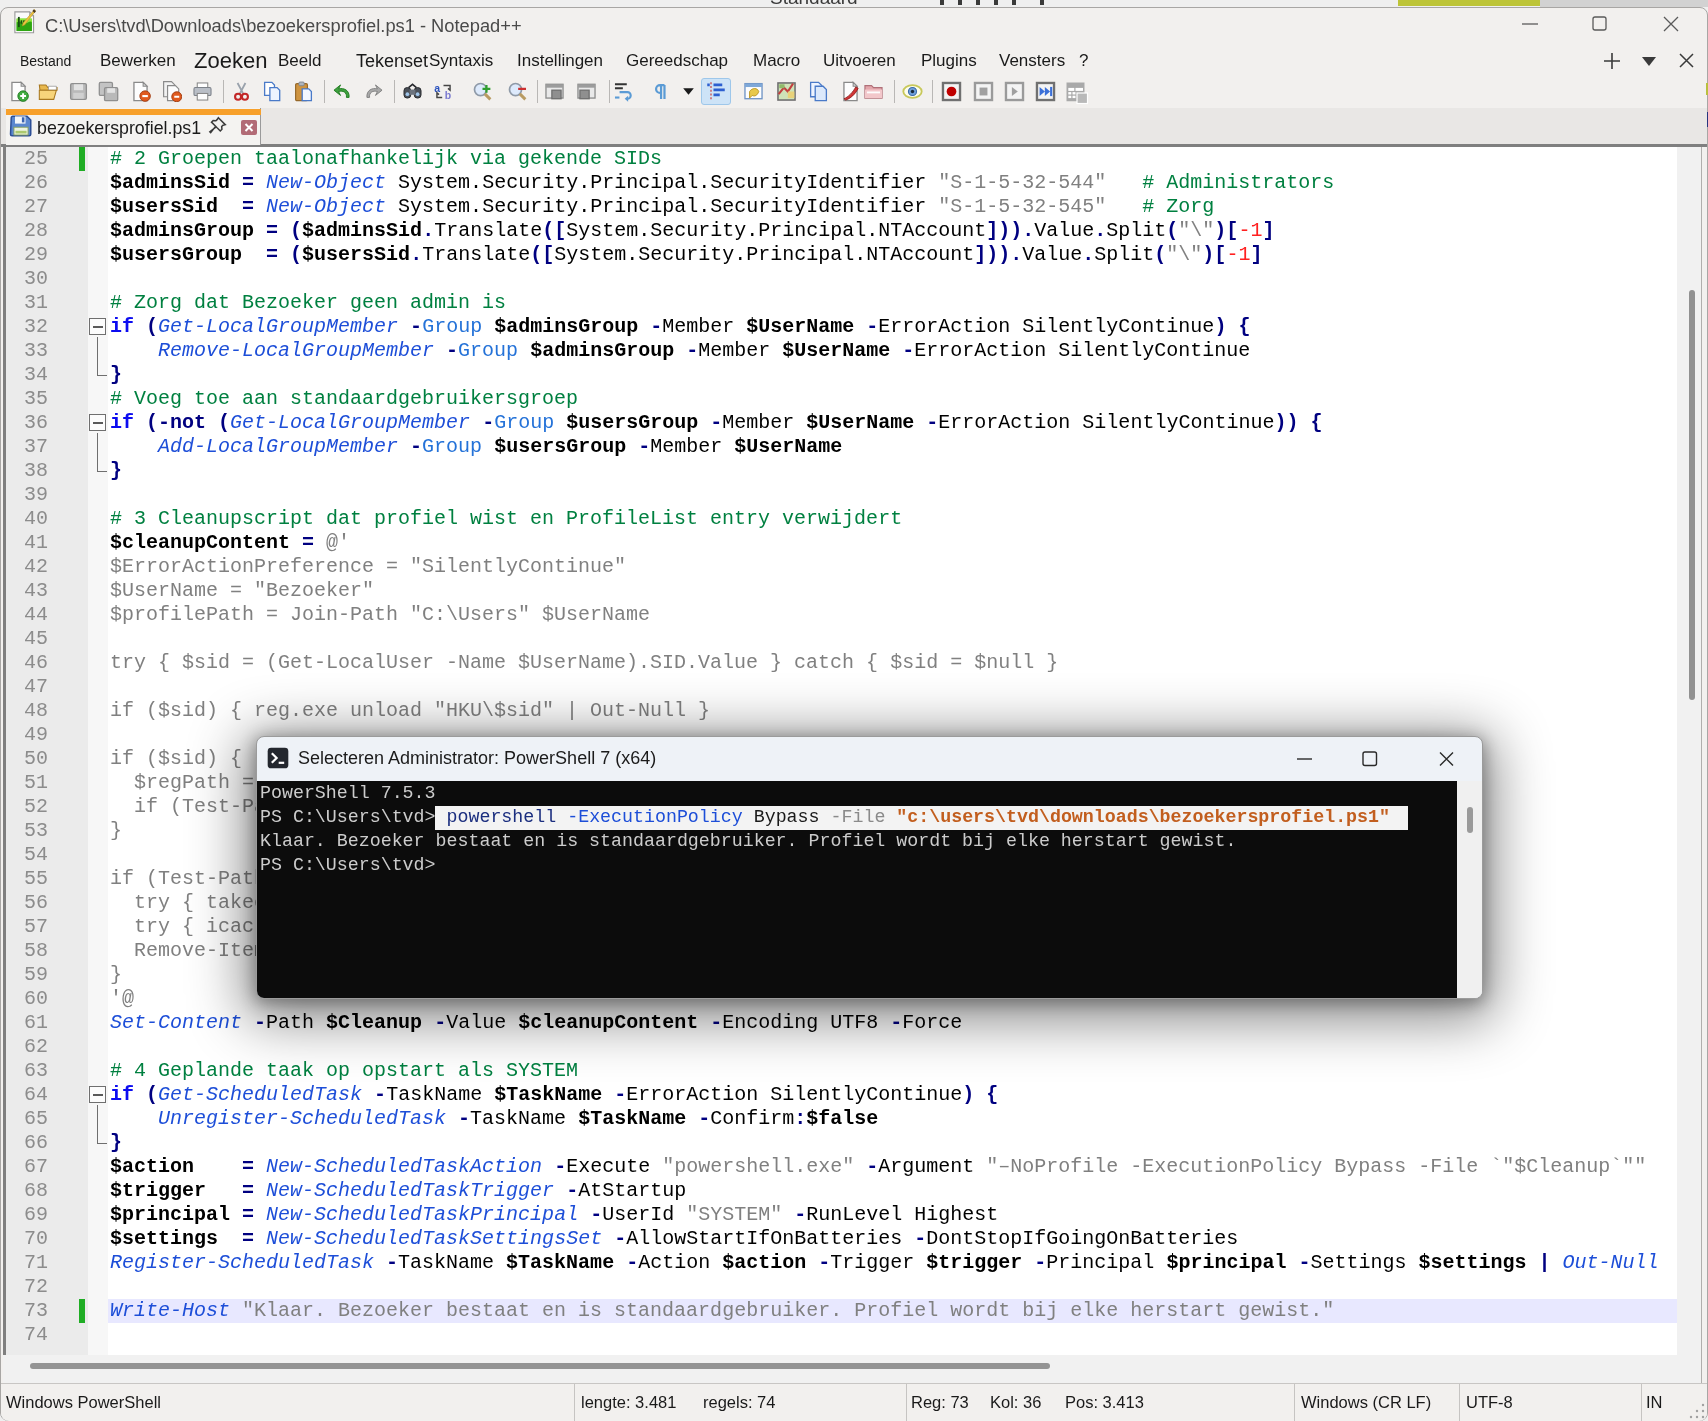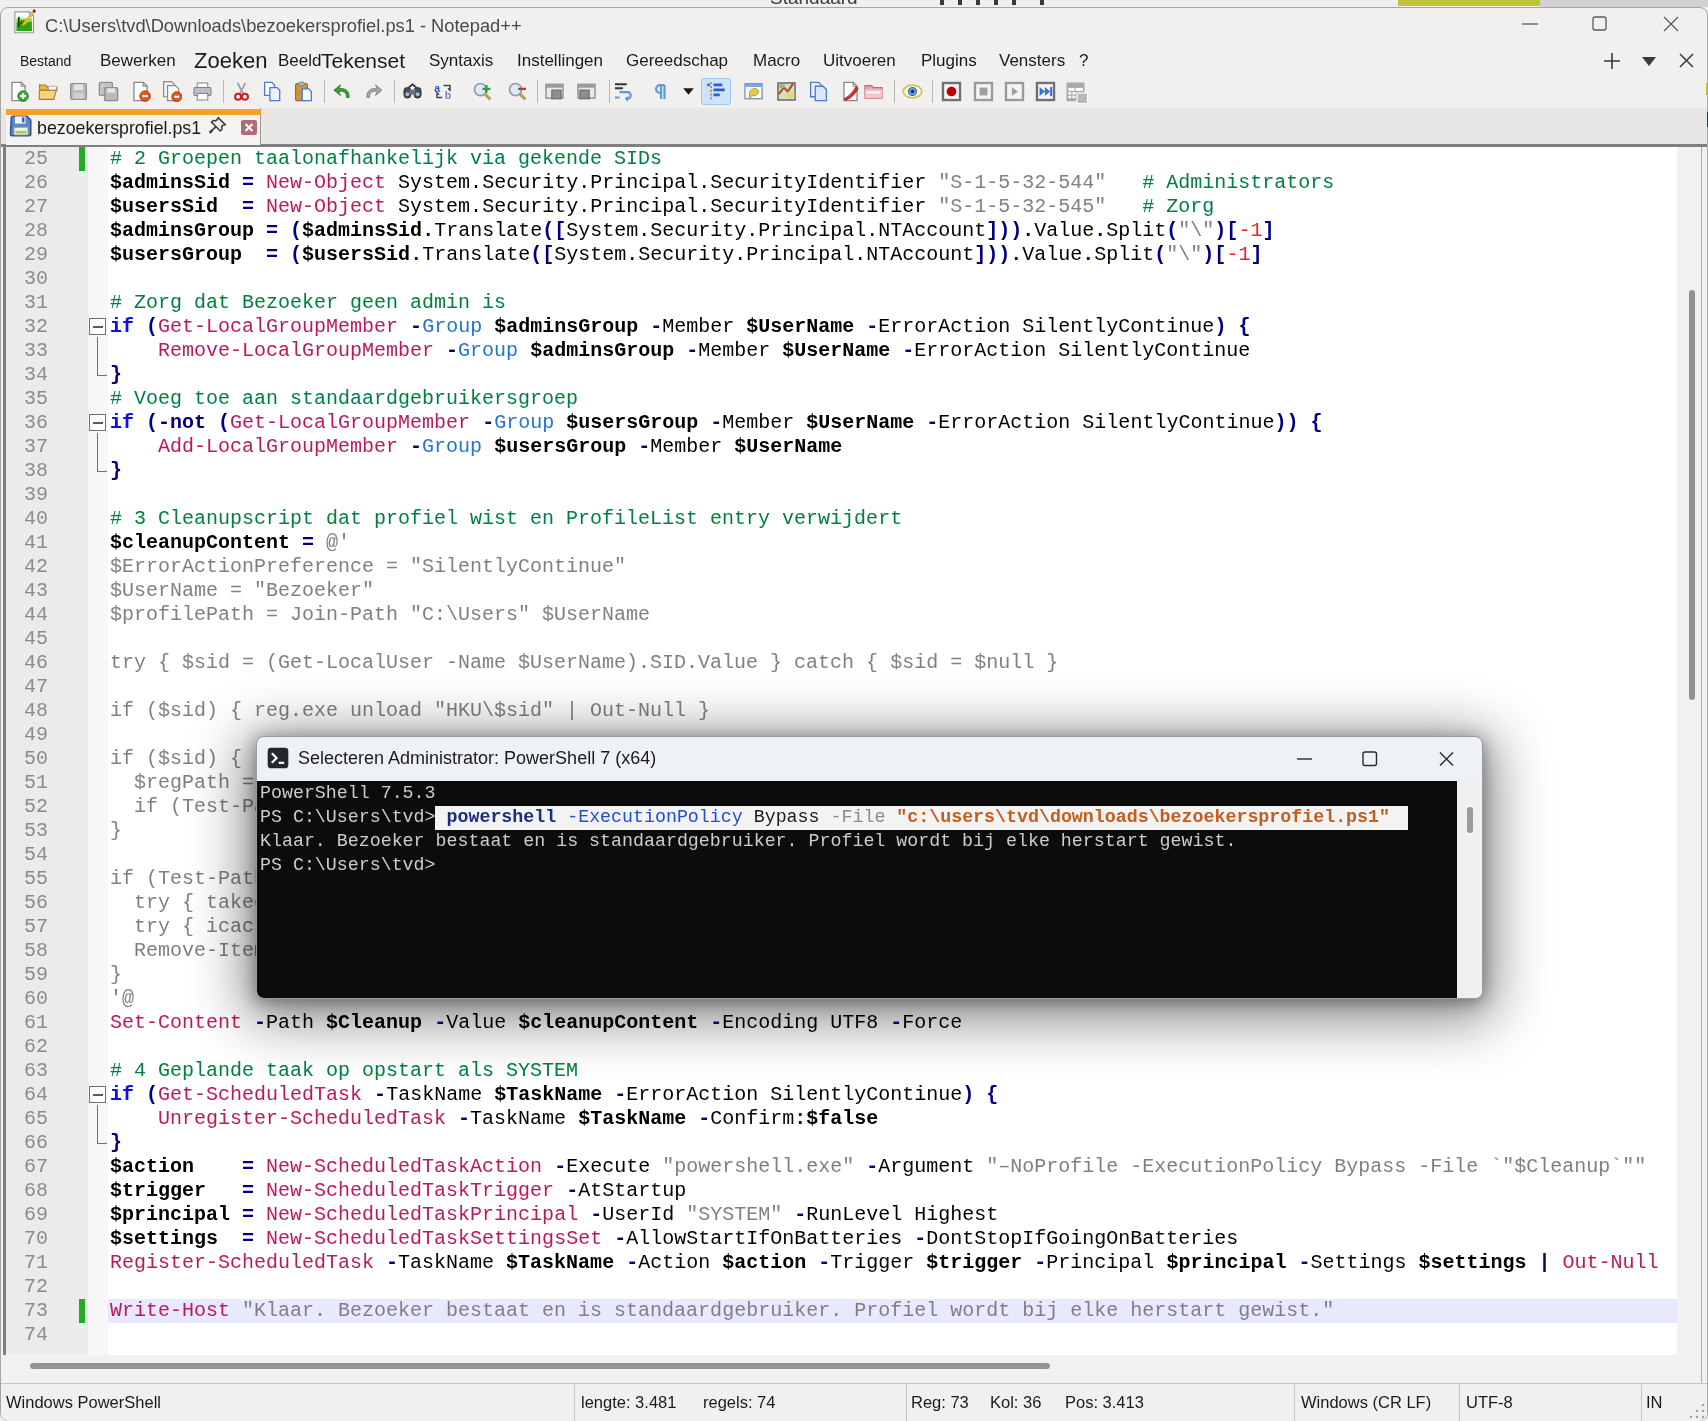--- a/index.html
+++ b/index.html
@@ -5,21 +5,21 @@
 html,body { width:1708px; height:1421px; overflow:hidden; background:#efefef;
   font-family:"Liberation Sans",sans-serif; }
 .abs { position:absolute; }
 pre { margin:0; font-family:"Liberation Mono",monospace; }
 #code { position:absolute; left:110px; top:147px; font-size:20px; line-height:24px;
   letter-spacing:0; white-space:pre; }
 #code span.g { color:#008040; }
 #code span.v { color:#000000; font-weight:bold; }
 #code span.o { color:#000080; font-weight:bold; }
 #code span.k { color:#0c0cf0; font-weight:bold; }
-#code span.c { color:#be185d; }
+#code span.c { color:#1d4ed8;font-style:italic; }
 #code span.a { color:#2472d8; }
 #code span.s { color:#808080; }
 #code span.n { color:#ff2020; }
 #code span.d { color:#000000; }
 #nums { position:absolute; left:0px; top:147px; width:48px; text-align:right;
   font-size:20px; line-height:24px; color:#8c8c8c; }
 </style></head>
 <body>
 
 <div class="abs" style="left:0;top:0;width:1708px;height:8px;background:#efefef"></div>
@@ -56,21 +56,21 @@
 <svg class="abs" style="left:1515px;top:9px;width:180px;height:30px" viewBox="0 0 180 30">
  <path d="M7 15 h16" stroke="#5a5a5a" stroke-width="1.3"></path>
  <rect x="78" y="8" width="13" height="13" rx="2" fill="none" stroke="#5a5a5a" stroke-width="1.3"></rect>
  <path d="M149 8 l14 14 M163 8 l-14 14" stroke="#5a5a5a" stroke-width="1.3"></path>
 </svg>
 
 <div style="position:absolute;left:20px;top:45px;height:32px;line-height:32px;font-size:14px;color:#1a1a1a">Bestand</div>
 <div style="position:absolute;left:100px;top:45px;height:32px;line-height:32px;font-size:17px;color:#1a1a1a">Bewerken</div>
 <div style="position:absolute;left:194px;top:45px;height:32px;line-height:32px;font-size:22px;color:#1a1a1a">Zoeken</div>
 <div style="position:absolute;left:278px;top:45px;height:32px;line-height:32px;font-size:17px;color:#1a1a1a">Beeld</div>
-<div style="position:absolute;left:321px;top:45px;height:32px;line-height:32px;font-size:21px;color:#1a1a1a">Tekenset</div>
+<div style="position:absolute;left:356px;top:45px;height:32px;line-height:32px;font-size:18px;color:#1a1a1a">Tekenset</div>
 <div style="position:absolute;left:429px;top:45px;height:32px;line-height:32px;font-size:17px;color:#1a1a1a">Syntaxis</div>
 <div style="position:absolute;left:517px;top:45px;height:32px;line-height:32px;font-size:17px;color:#1a1a1a">Instellingen</div>
 <div style="position:absolute;left:626px;top:45px;height:32px;line-height:32px;font-size:17px;color:#1a1a1a">Gereedschap</div>
 <div style="position:absolute;left:753px;top:45px;height:32px;line-height:32px;font-size:17px;color:#1a1a1a">Macro</div>
 <div style="position:absolute;left:823px;top:45px;height:32px;line-height:32px;font-size:17px;color:#1a1a1a">Uitvoeren</div>
 <div style="position:absolute;left:921px;top:45px;height:32px;line-height:32px;font-size:17px;color:#1a1a1a">Plugins</div>
 <div style="position:absolute;left:999px;top:45px;height:32px;line-height:32px;font-size:17px;color:#1a1a1a">Vensters</div>
 <div style="position:absolute;left:1079px;top:45px;height:32px;line-height:32px;font-size:17px;color:#1a1a1a">?</div>
 <svg class="abs" style="left:1596px;top:49px;width:104px;height:24px" viewBox="0 0 104 24">
  <path d="M8 12 h16 M16 4 v16" stroke="#3a3a3a" stroke-width="1.6"></path>
@@ -441,15 +441,15 @@
 <svg class="abs" style="left:1290px;top:746px;width:180px;height:26px" viewBox="0 0 180 26">
  <path d="M7 13 h15" stroke="#2a2a2a" stroke-width="1.4"></path>
  <rect x="73" y="6" width="13.5" height="13.5" rx="2" fill="none" stroke="#2a2a2a" stroke-width="1.4"></rect>
  <path d="M150 6.5 l13 13 M163 6.5 l-13 13" stroke="#2a2a2a" stroke-width="1.4"></path>
 </svg>
 <div class="abs" style="left:257px;top:781px;width:1200px;height:217px;background:#0c0c0c;border-radius:0 0 0 7px"></div>
 <div class="abs" style="left:1457px;top:781px;width:25px;height:217px;background:#f0f0f0;border-radius:0 0 7px 0"></div>
 <div class="abs" style="left:1467px;top:807px;width:6px;height:26px;background:#9a9a9a;border-radius:3px"></div>
 <div class="abs" style="left:435px;top:806px;width:973px;height:24px;background:#f3f3f3"></div>
 <pre class="abs" style="left:260px;top:781px;font-size:18.3px;line-height:24px;color:#cccccc">PowerShell 7.5.3
-<span style="color:#cccccc">PS C:\Users\tvd&gt; </span><span style="color:#1b2e7f;font-weight:bold">powershell</span><span style="color:#1d4ed8"> -ExecutionPolicy </span><span style="color:#1a1a1a;font-weight:normal">Bypass</span><span style="color:#8a8a8a"> -File </span><span style="color:#c25e1e;font-weight:bold">"c:\users\tvd\downloads\bezoekersprofiel.ps1"</span>
+<span style="color:#cccccc">PS C:\Users\tvd&gt; </span><span style="color:#1b2e7f;font-weight:normal">powershell</span><span style="color:#1d4ed8"> -ExecutionPolicy </span><span style="color:#1a1a1a;font-weight:normal">Bypass</span><span style="color:#8a8a8a"> -File </span><span style="color:#c25e1e;font-weight:bold">"c:\users\tvd\downloads\bezoekersprofiel.ps1"</span>
 Klaar. Bezoeker bestaat en is standaardgebruiker. Profiel wordt bij elke herstart gewist.
 PS C:\Users\tvd&gt;</pre>
 
 </body></html>

